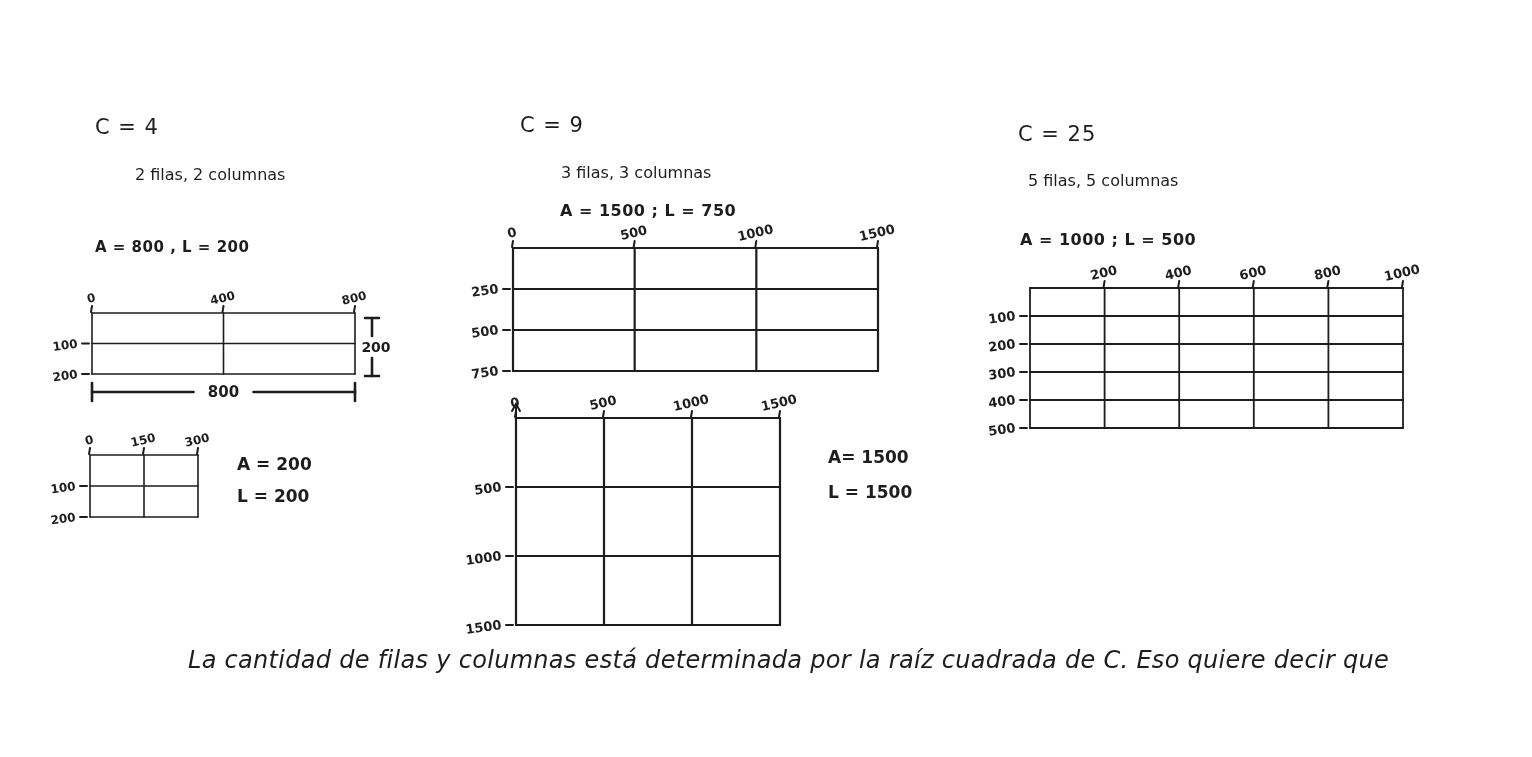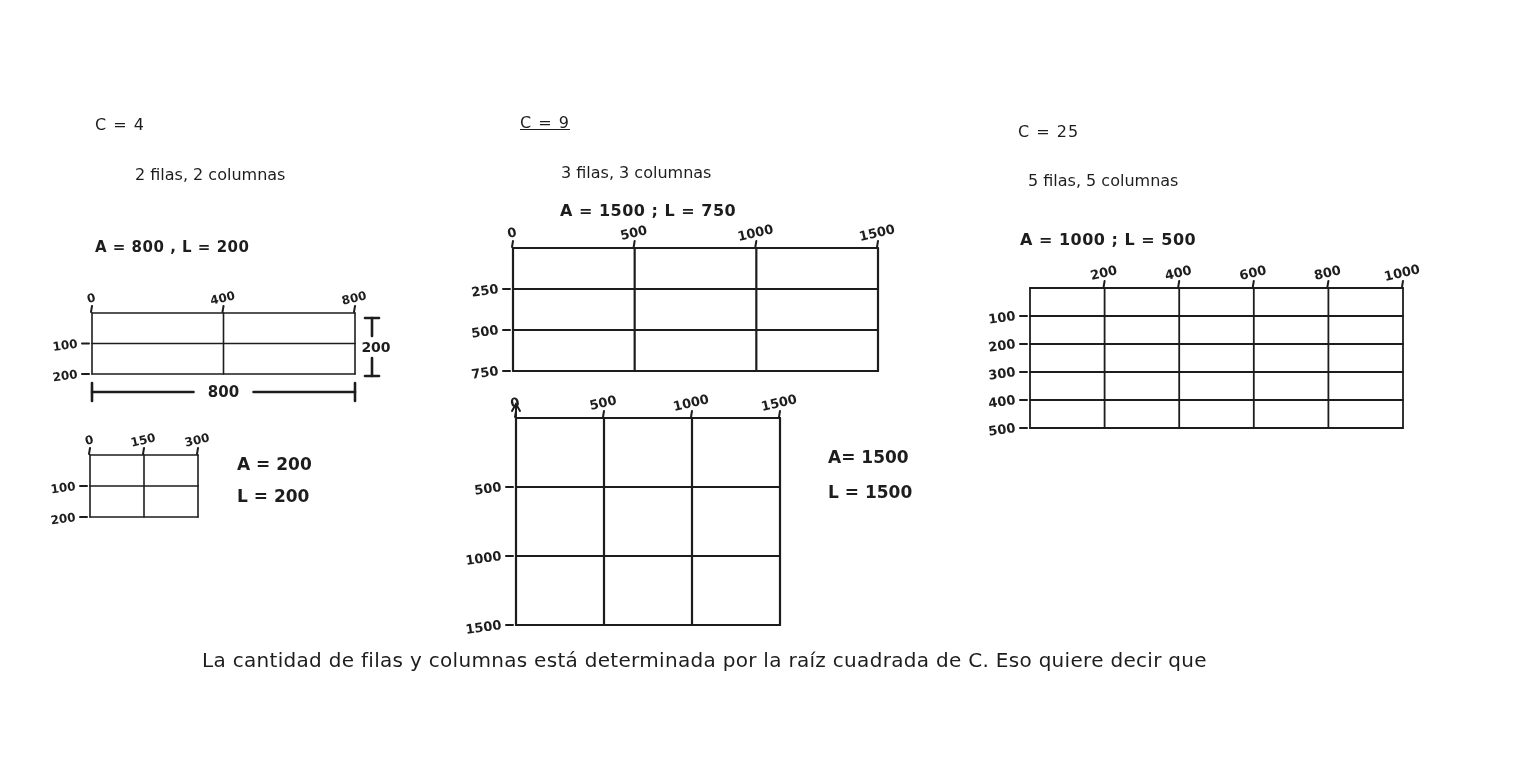--- a/index.html
+++ b/index.html
@@ -12,30 +12,31 @@
     color: #1d1d1d;
     overflow: hidden;
   }
   .abs { position: absolute; white-space: nowrap; }
   .title {
     left: 692px; top: 38px;
     transform: translateX(-50%);
     font-size: 20px;
     letter-spacing: 0.5px;
   }
-  .heading { font-size: 16px; letter-spacing: 1px; }
+  .heading { font-size: 21px; letter-spacing: 1px; }
   .subtitle { font-size: 16px; text-align: center; }
   .formula { font-size: 15px; font-weight: bold; letter-spacing: 0.5px; }
   .annotation { font-weight: bold; font-size: 17px; }
   .annotation div { white-space: nowrap; }
   .footer {
-    left: 202px; top: 645px;
-    font-size: 20px;
+    left: 188px; top: 645px;
+    font-size: 24px;
     line-height: 31px;
     letter-spacing: 0.3px;
+    font-style: italic;
   }
   svg.grids-layer {
     position: absolute;
     left: 0; top: 0;
     width: 1532px; height: 757px;
   }
   svg text { font-family: "DejaVu Sans", sans-serif; }
 </style>
 </head>
 <body>
@@ -177,21 +178,21 @@
 
 
   <div class="abs heading" style="left:95px; top:115px;">C = 4</div>
   <div class="abs subtitle" style="left:135px; top:165px;">2 filas, 2 columnas</div>
   <div class="abs formula" style="left:95px; top:238px;">A = 800 ,   L = 200</div>
   <div class="abs annotation" style="left:237px; top:448px; line-height:32px;">
     <div>A = 200</div>
     <div>L = 200</div>
   </div>
 
-  <div class="abs heading" style="left:520px; top:113px;text-decoration:underline;">C = 9</div>
+  <div class="abs heading" style="left:520px; top:113px;">C = 9</div>
   <div class="abs subtitle" style="left:533px; top:163px;margin-left:28px;">3 filas, 3 columnas</div>
   <div class="abs formula" style="left:560px; top:201px; font-size:16px;">A = 1500 ;   L = 750</div>
   <div class="abs annotation" style="left:828px; top:440px; line-height:35px;">
     <div>A= 1500</div>
     <div>L = 1500</div>
   </div>
 
   <div class="abs heading" style="left:1018px; top:122px;">C = 25</div>
   <div class="abs subtitle" style="left:1028px; top:171px;">5 filas, 5 columnas</div>
   <div class="abs formula" style="left:1020px; top:230px; font-size:16px;">A = 1000  ;   L = 500</div>

